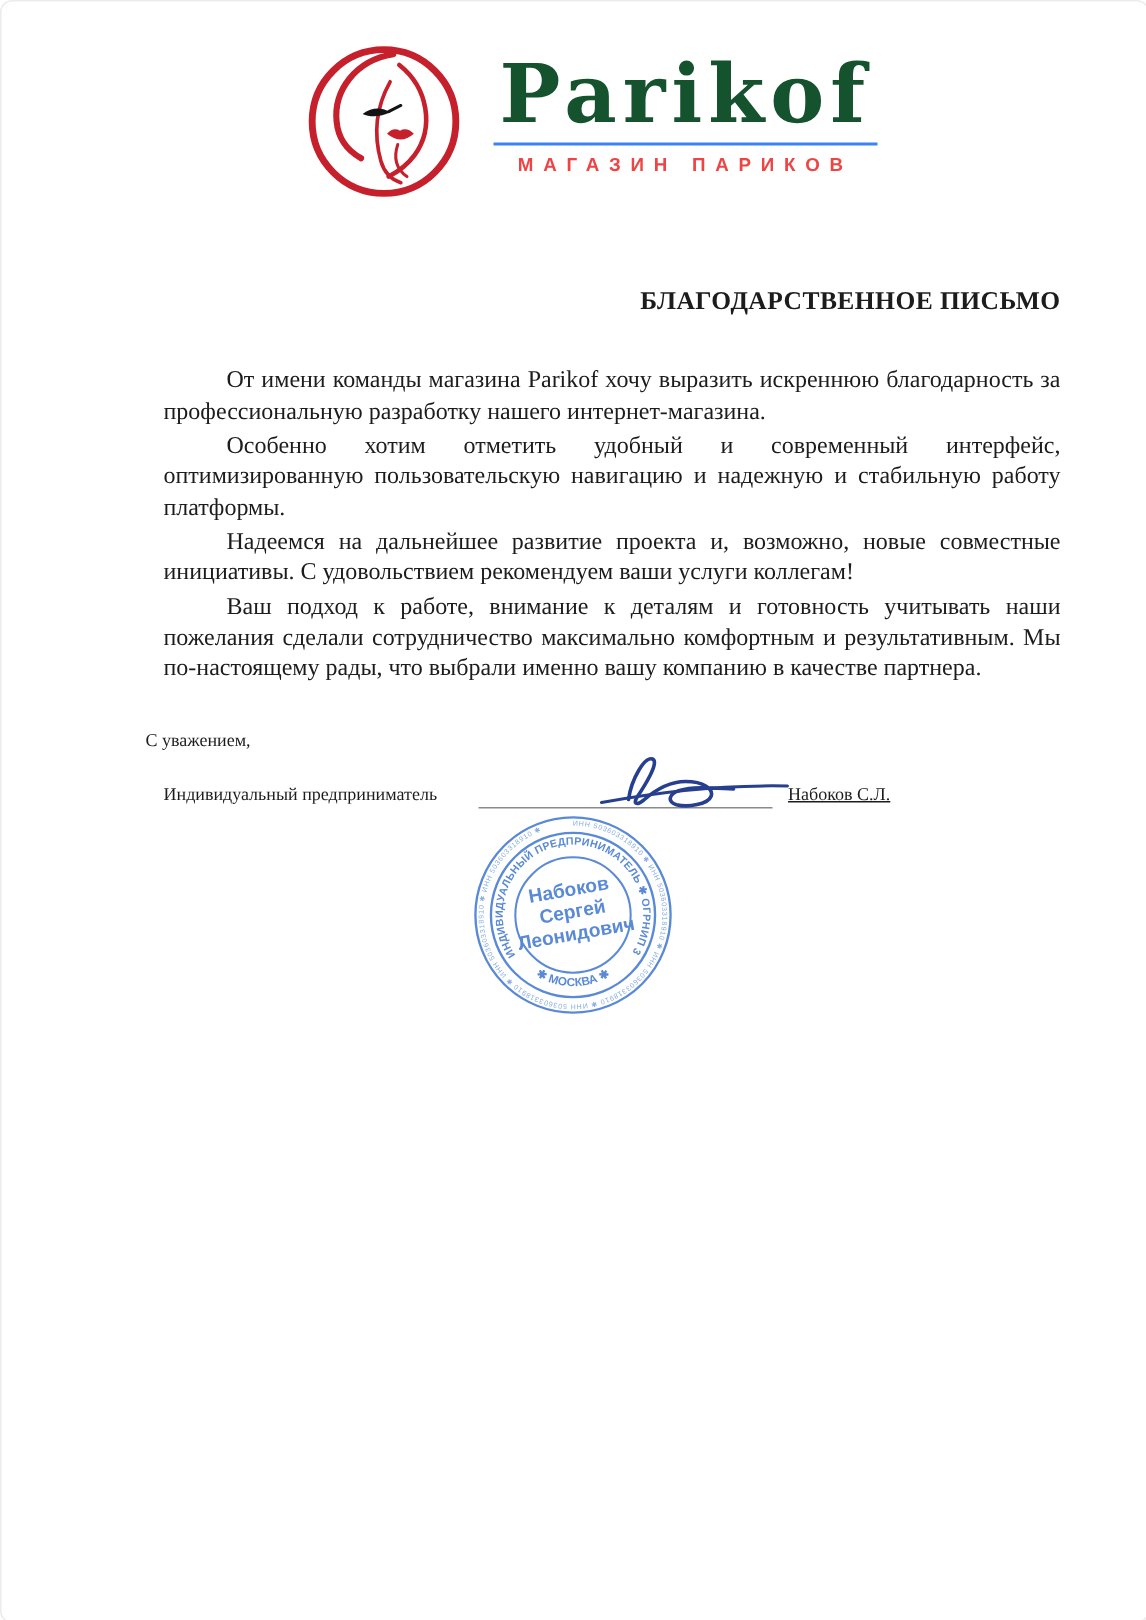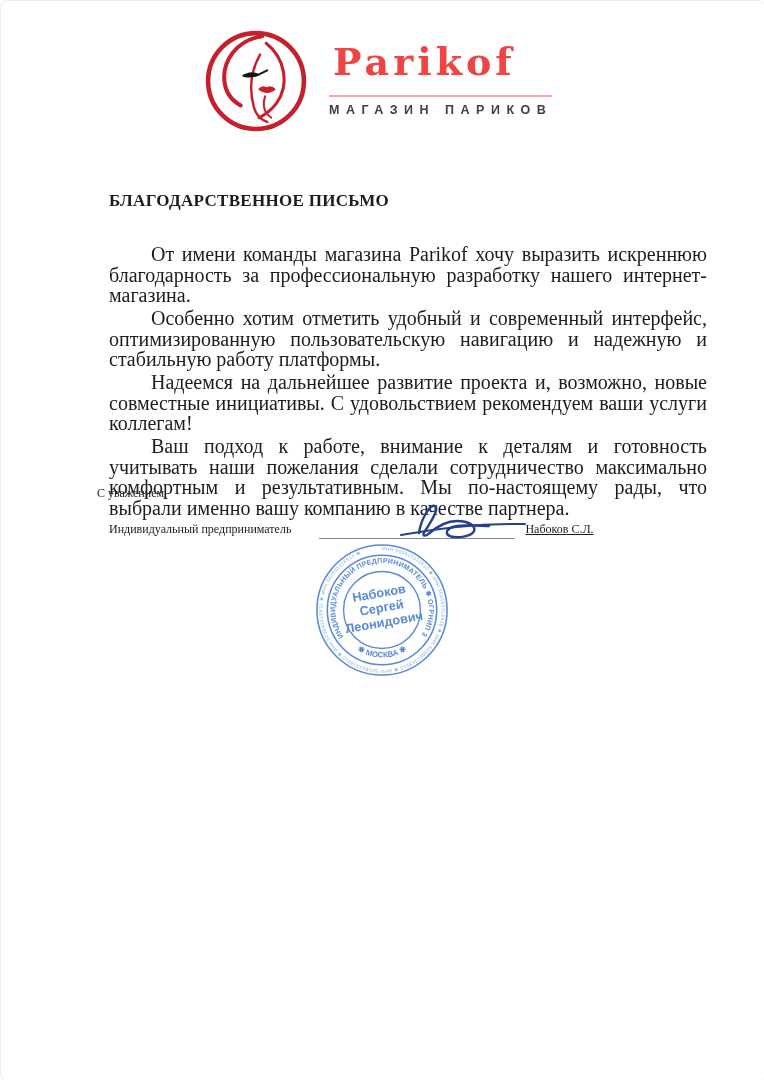--- a/index.html
+++ b/index.html
@@ -12,40 +12,40 @@
     overflow:hidden;
     font-family:"Liberation Serif", serif;
     color:#1c1c1c;
   }
   
   .logo{position:absolute;top:26px;left:202px;display:flex;align-items:flex-start;gap:20px;}
   .logo-mark{width:106px;height:106px;flex:0 0 auto;}
   .brand-block{padding-top:8px;}
   .brand-name{
     font-family:"DejaVu Serif", serif;
-    font-size:38px;line-height:54px;font-weight:600;
-    letter-spacing:4px;color:#ef4444;
+    font-size:54px;line-height:54px;font-weight:600;
+    letter-spacing:4px;color:#14532d;
     padding:0 4px 6px 4px;
-    border-bottom:2px solid #fca5a5;
+    border-bottom:2px solid #3b82f6;
     white-space:nowrap;
   }
   .brand-tagline{
     font-family:"Liberation Sans", sans-serif;
     font-size:12.5px;font-weight:700;letter-spacing:6.5px;
-    color:#404040;margin-top:6px;text-align:center;white-space:nowrap;
+    color:#ef4444;margin-top:6px;text-align:center;white-space:nowrap;
   }
   
   .title{
     position:absolute;top:190px;left:108px;right:58px;
-    text-align:left;font-weight:700;font-size:17px;letter-spacing:.3px;
+    text-align:right;font-weight:700;font-size:17px;letter-spacing:.3px;
   }
   .body{position:absolute;top:243px;left:108px;right:58px;}
   .body p{
     margin:0 0 2.5px 0;
-    font-size:20px;line-height:20.5px;
+    font-size:16px;line-height:20.5px;
     text-align:justify;text-indent:42px;
   }
   .closing{position:absolute;top:485px;left:96px;font-size:12px;}
   .sign-row{
     position:absolute;top:518px;left:108px;right:58px;
     display:flex;align-items:flex-end;font-size:12px;line-height:20px;
   }
   .sign-role{white-space:nowrap;}
   .sign-line{flex:0 0 196px;height:18px;border-bottom:1.5px solid #8a8a8a;margin-left:28px;}
   .sign-name{white-space:nowrap;margin-left:10px;text-decoration:underline;}

